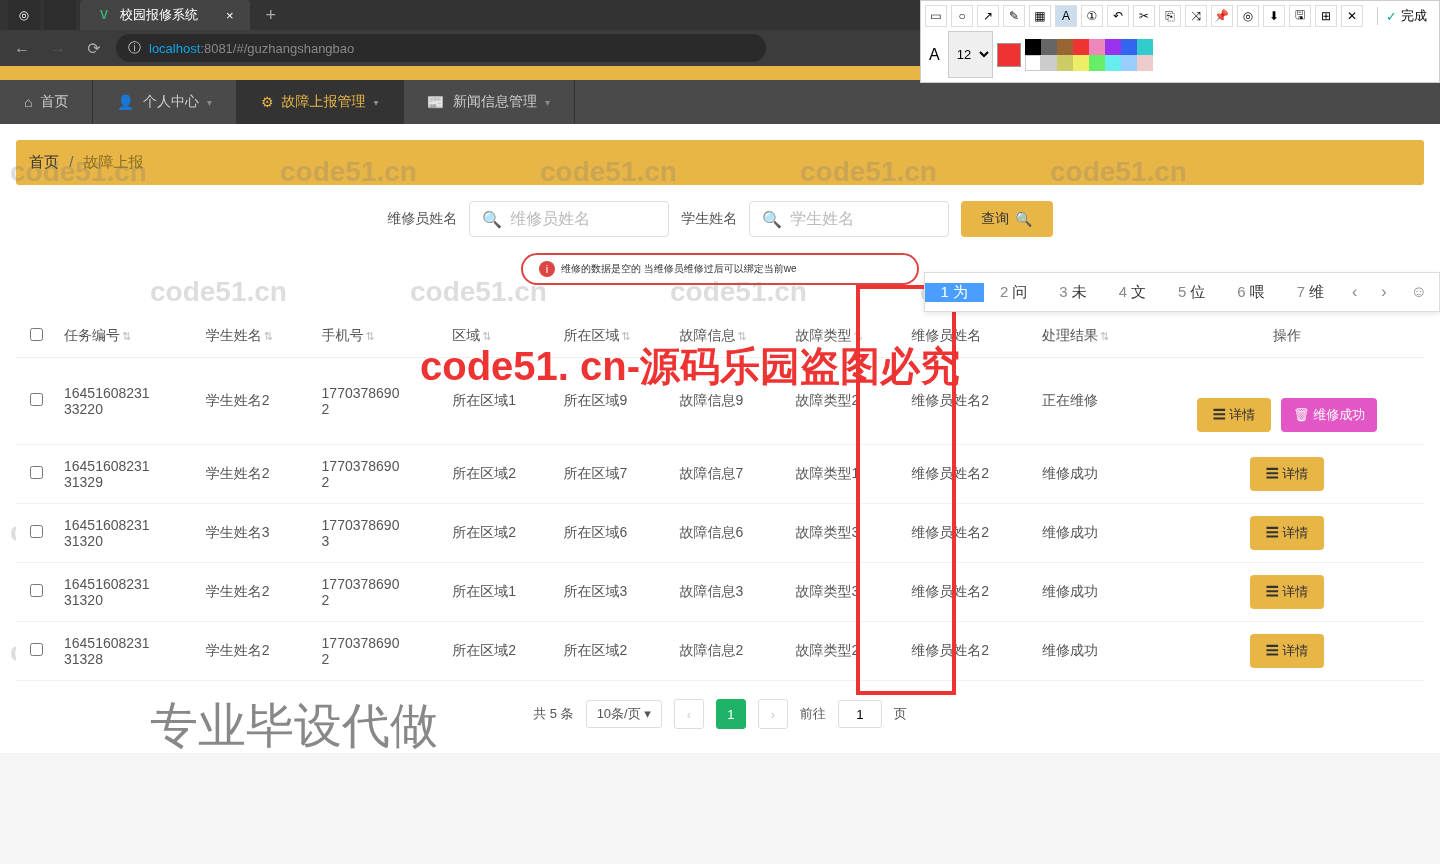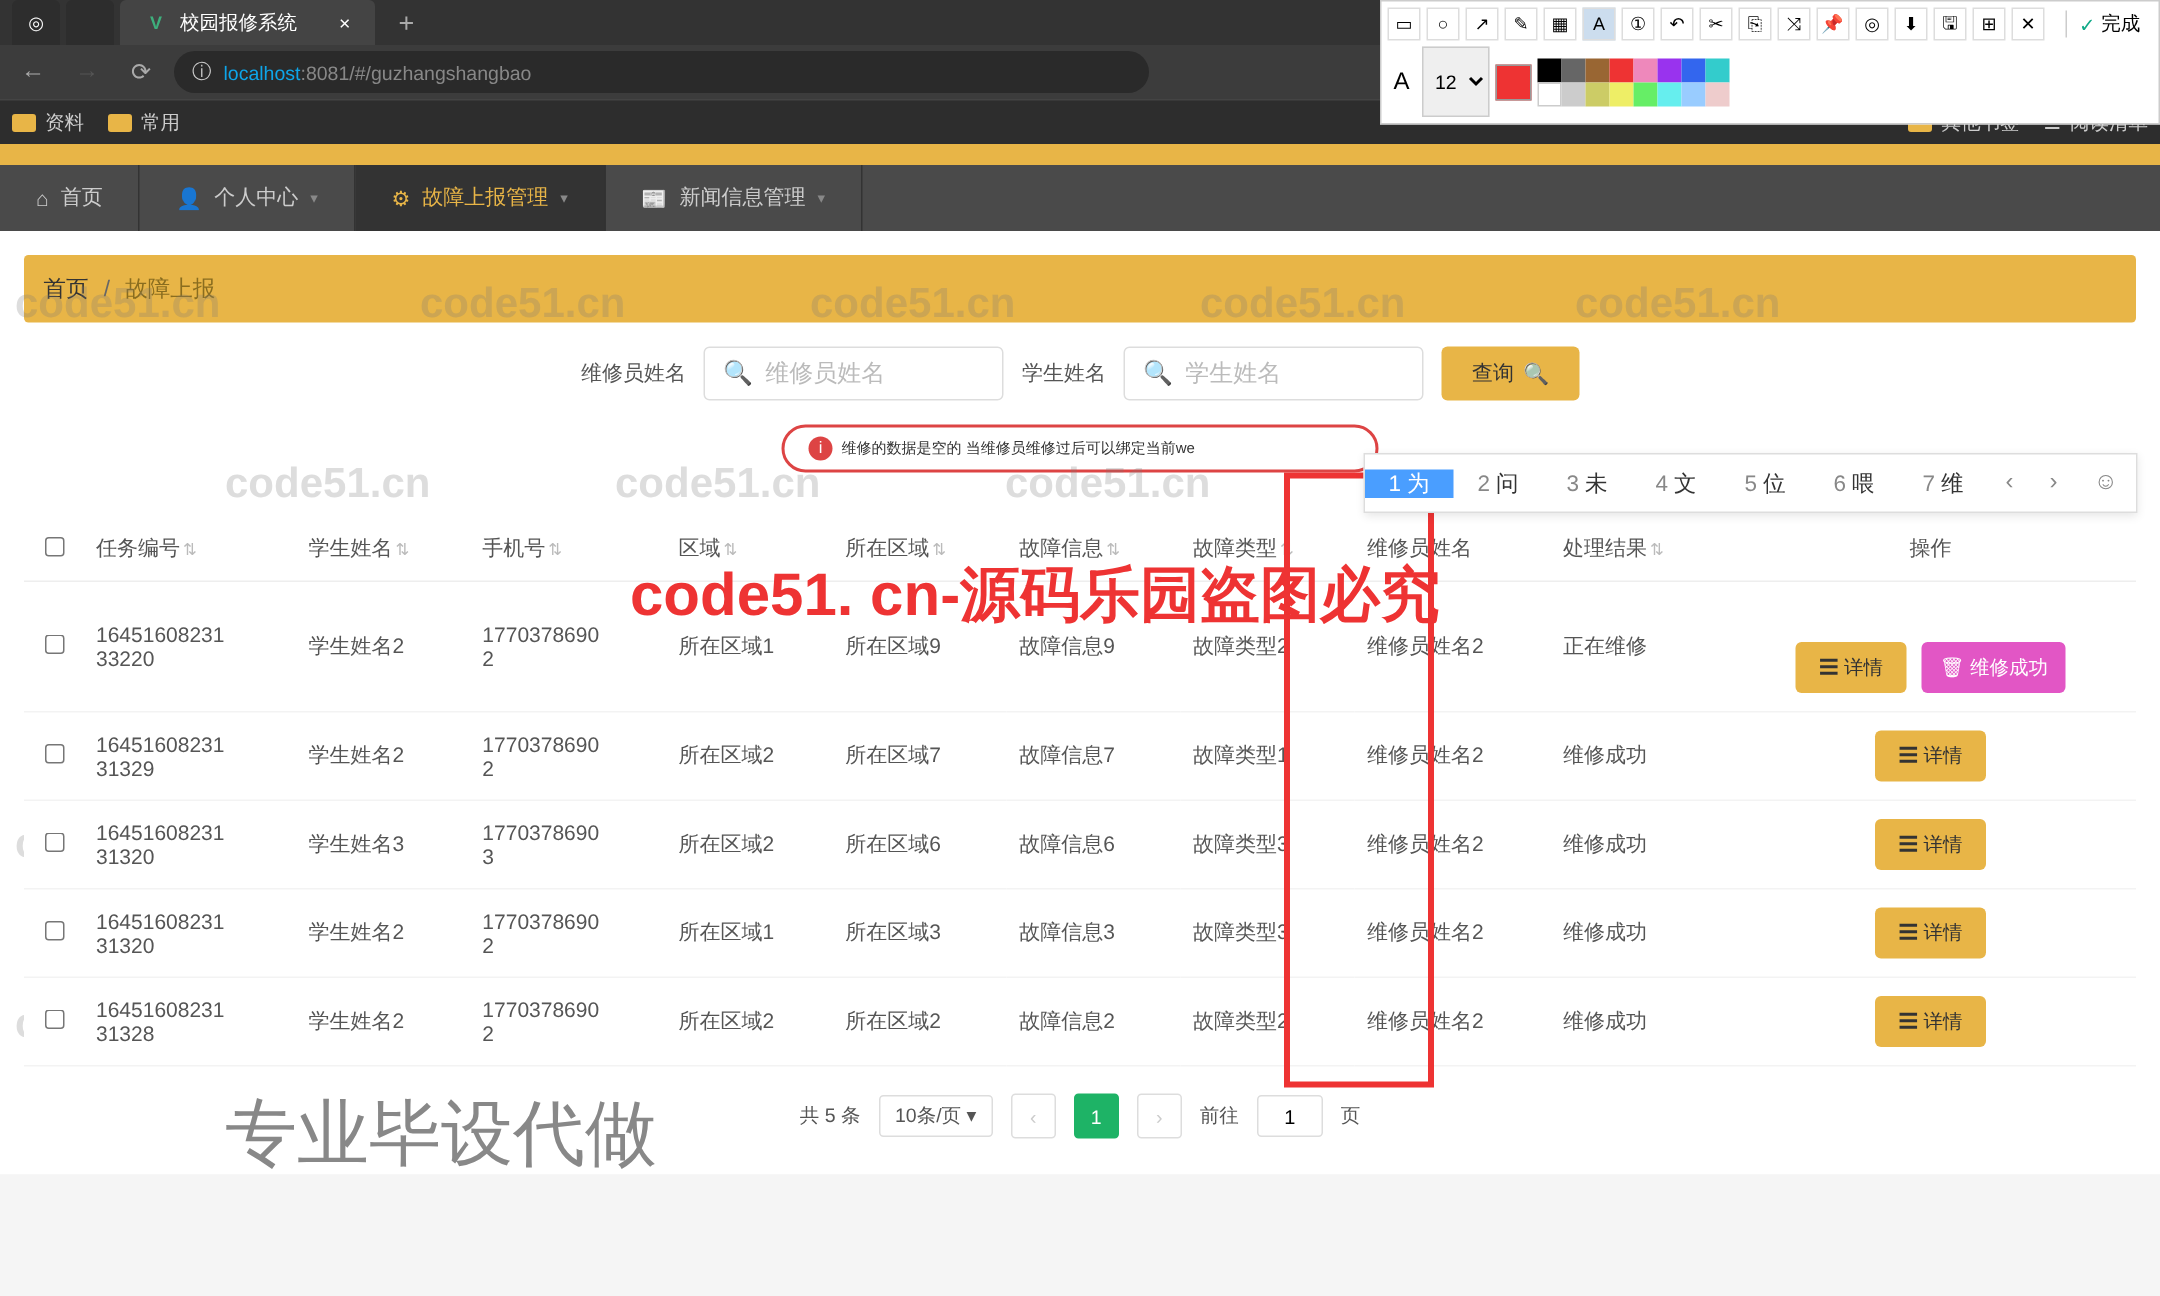--- a/index.html
+++ b/index.html
@@ -53,21 +53,21 @@
 .search-row { display: flex; align-items: center; justify-content: center; gap: 12px; margin-bottom: 16px; }
 .search-label { font-size: 14px; color: #555; }
 .search-input { border: 1px solid #ddd; border-radius: 4px; height: 36px; width: 200px; padding: 0 12px; display: flex; align-items: center; gap: 8px; color: #bbb; background: #fff; }
 .search-ico { color: #bbb; }
 .query-btn { background: #e8b547; color: #333; border: none; border-radius: 4px; padding: 0 20px; height: 36px; font-size: 14px; display: flex; align-items: center; gap: 6px; cursor: pointer; }
 
 .alert-box { border: 2px solid #d44; border-radius: 18px; padding: 6px 16px; color: #d44; font-size: 14px; width: fit-content; margin: 0 auto 8px; display: flex; align-items: center; gap: 6px; background: #fff; }
 .alert-box input { border: none; flex: 1; font-size: 10px; color: #333; outline: none; width: 340px; }
 .alert-dot { width: 16px; height: 16px; border-radius: 50%; background: #d44; color: #fff; text-align: center; font-size: 11px; line-height: 16px; }
 
-.ime-bar { position: absolute; right: 15px; top: 148px; background: #fff; border: 1px solid #ddd; box-shadow: 0 2px 6px rgba(0,0,0,.1); display: flex; align-items: center; height: 40px; z-index: 50; }
+.ime-bar { position: absolute; right: 0; top: 148px; background: #fff; border: 1px solid #ddd; box-shadow: 0 2px 6px rgba(0,0,0,.1); display: flex; align-items: center; height: 40px; z-index: 50; }
 .ime-cand { padding: 0 16px; font-size: 15px; color: #333; }
 .ime-cand .num { color: #888; margin-right: 4px; }
 .ime-cand.sel { background: #4a9eff; color: #fff; }
 .ime-cand.sel .num { color: #fff; }
 .ime-ctrl { padding: 0 12px; color: #888; cursor: pointer; }
 
 .table-wrap { background: #fff; border-radius: 4px; margin-top: 30px; position: relative; }
 .tbl { width: 100%; border-collapse: collapse; }
 .tbl th, .tbl td { padding: 12px 8px; text-align: left; font-size: 14px; }
 .tbl th { background: #fff; color: #555; font-weight: normal; border-bottom: 1px solid #eee; }
@@ -172,40 +172,20 @@
       <span style="color:#aaa">⚿</span>
       <span style="color:#aaa">☆</span>
       <span class="incognito">
         <span>🕵</span>
         <span>无痕模式</span>
       </span>
       <span class="update-btn">更新</span>
       <span class="nav-btn">⋮</span>
     </div>
   </div>
-  <div class="bookmarks">
-    <span class="bm-item">
-        <span class="bm-folder"></span>
-        <span>资料</span>
-      </span>
-    <span class="bm-item">
-        <span class="bm-folder"></span>
-        <span>常用</span>
-      </span>
-    <div class="bm-right">
-      <span class="bm-item">
-          <span class="bm-folder"></span>
-          <span>其他书签</span>
-        </span>
-      <span class="bm-item">
-          <span>☰</span>
-          <span>阅读清单</span>
-        </span>
-    </div>
-  </div>
 </div>
 
 <div class="app">
   <div class="top-banner"></div>
   <div class="nav-bar">
     <div class="nav-item">
         <span>⌂</span>
         <span>首页</span>
       </div>
     <div class="nav-item">

